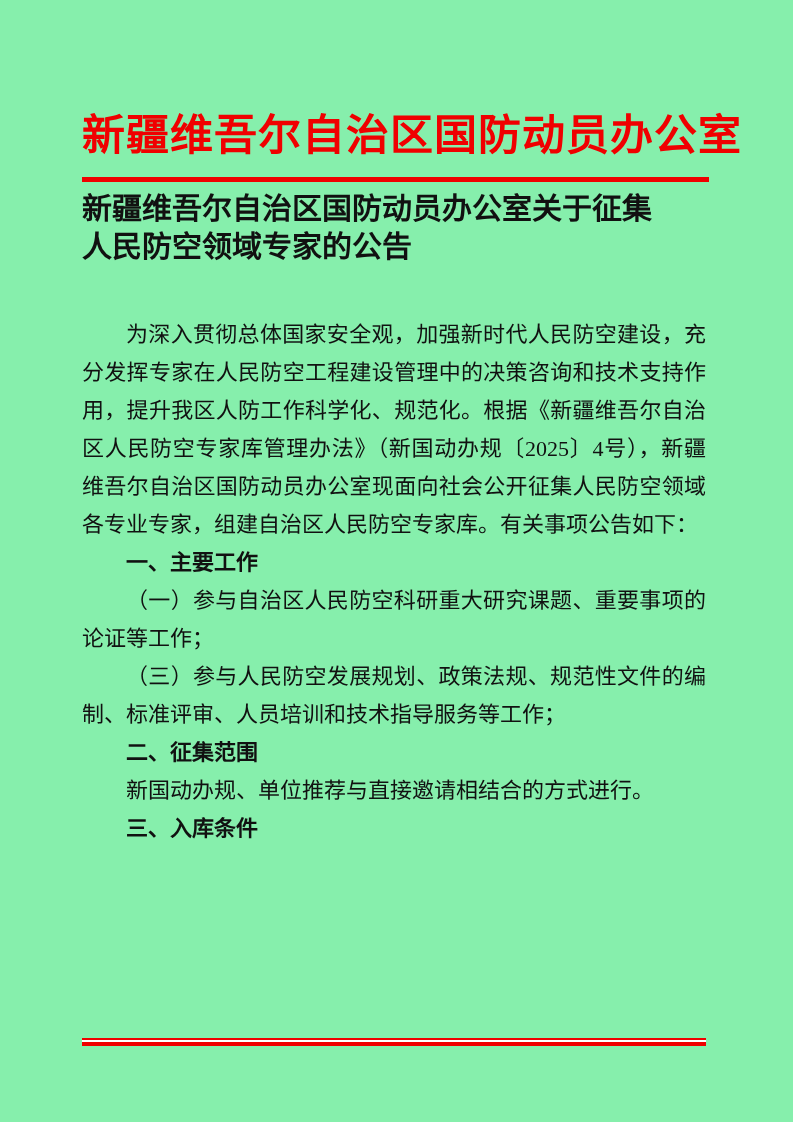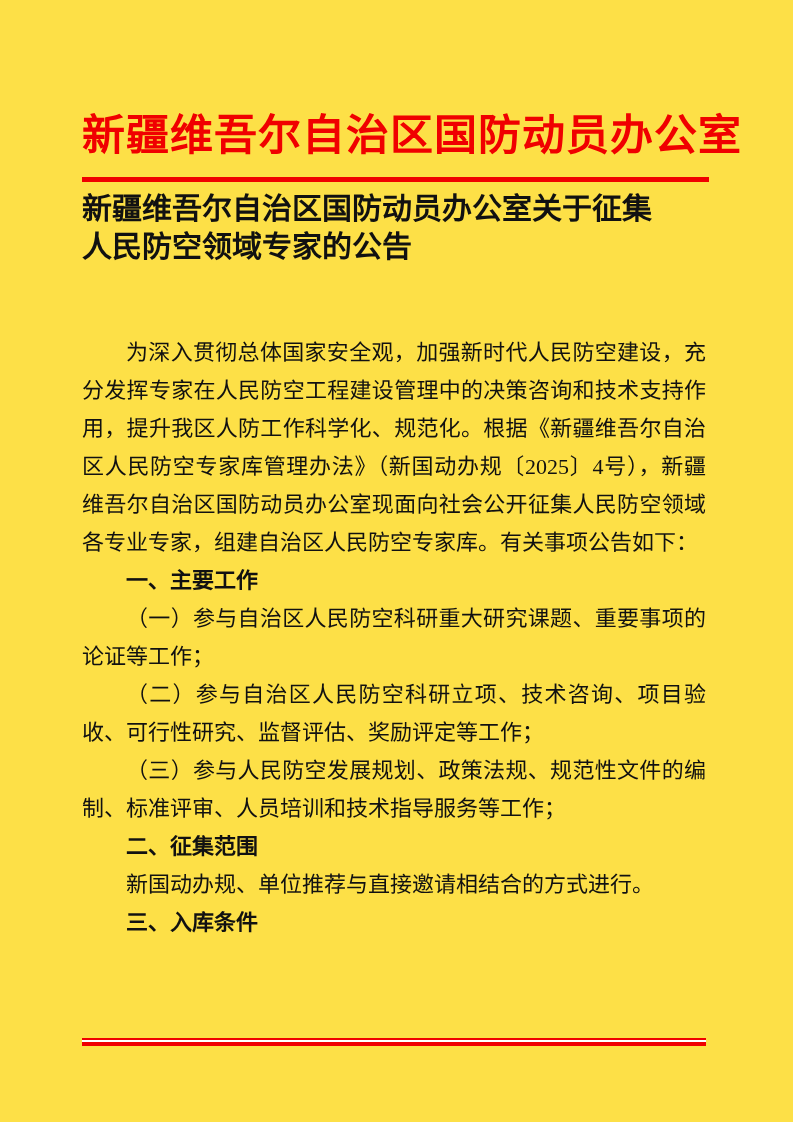--- a/index.html
+++ b/index.html
@@ -5,21 +5,21 @@
   :root{
     --accent-red: #f00000;
     --ink: #111111;
   }
   html,body{margin:0;padding:0;background:#ffffff;}
   .page{
     position:relative;
     width:793px;
     height:1122px;
     margin:0 auto;
-    background:#fde047;
+    background:#86efac;
     overflow:hidden;
     font-family:"Liberation Serif","DejaVu Serif",serif;
     color:var(--ink);
     box-sizing:border-box;
   }
   .letterhead{
     margin:106px 82px 0 82px;
     text-align:center;
     color:var(--accent-red);
     font-family:"Liberation Serif","DejaVu Serif",serif;
@@ -35,21 +35,21 @@
     background:var(--accent-red);
   }
   .doc-title{
     margin:8px 82px 0 82px;
     font-weight:bold;
     font-size:30px;
     line-height:38px;
     font-family:"Liberation Serif","DejaVu Serif",serif;
   }
   .body-text{
-    margin:68px 87px 0 82px;
+    margin:50px 87px 0 82px;
     font-size:22px;
     line-height:38px;
     text-align:justify;
   }
   .body-text p{
     margin:0;
     text-indent:2em;
   }
   .section-heading{
     margin-top:4px;
@@ -84,21 +84,20 @@
   </div>
 
   <div class="body-text">
 
     <p>为深入贯彻总体国家安全观，加强新时代人民防空建设，充分发挥专家在人民防空工程建设管理中的决策咨询和技术支持作用，提升我区人防工作科学化、规范化。根据《新疆维吾尔自治区人民防空专家库管理办法》（新国动办规〔2025〕4号），新疆维吾尔自治区国防动员办公室现面向社会公开征集人民防空领域各专业专家，组建自治区人民防空专家库。有关事项公告如下：</p>
 
     <p class="section-heading">一、主要工作</p>
 
     <p>（一）参与自治区人民防空科研重大研究课题、重要事项的论证等工作；</p>
 
-    <p>（二）参与自治区人民防空科研立项、技术咨询、项目验收、可行性研究、监督评估、奖励评定等工作；</p>
 
     <p>（三）参与人民防空发展规划、政策法规、规范性文件的编制、标准评审、人员培训和技术指导服务等工作；</p>
 
     <p class="section-heading">二、征集范围</p>
 
     <p>新国动办规、单位推荐与直接邀请相结合的方式进行。</p>
 
     <p class="section-heading">三、入库条件</p>
 
   </div>

